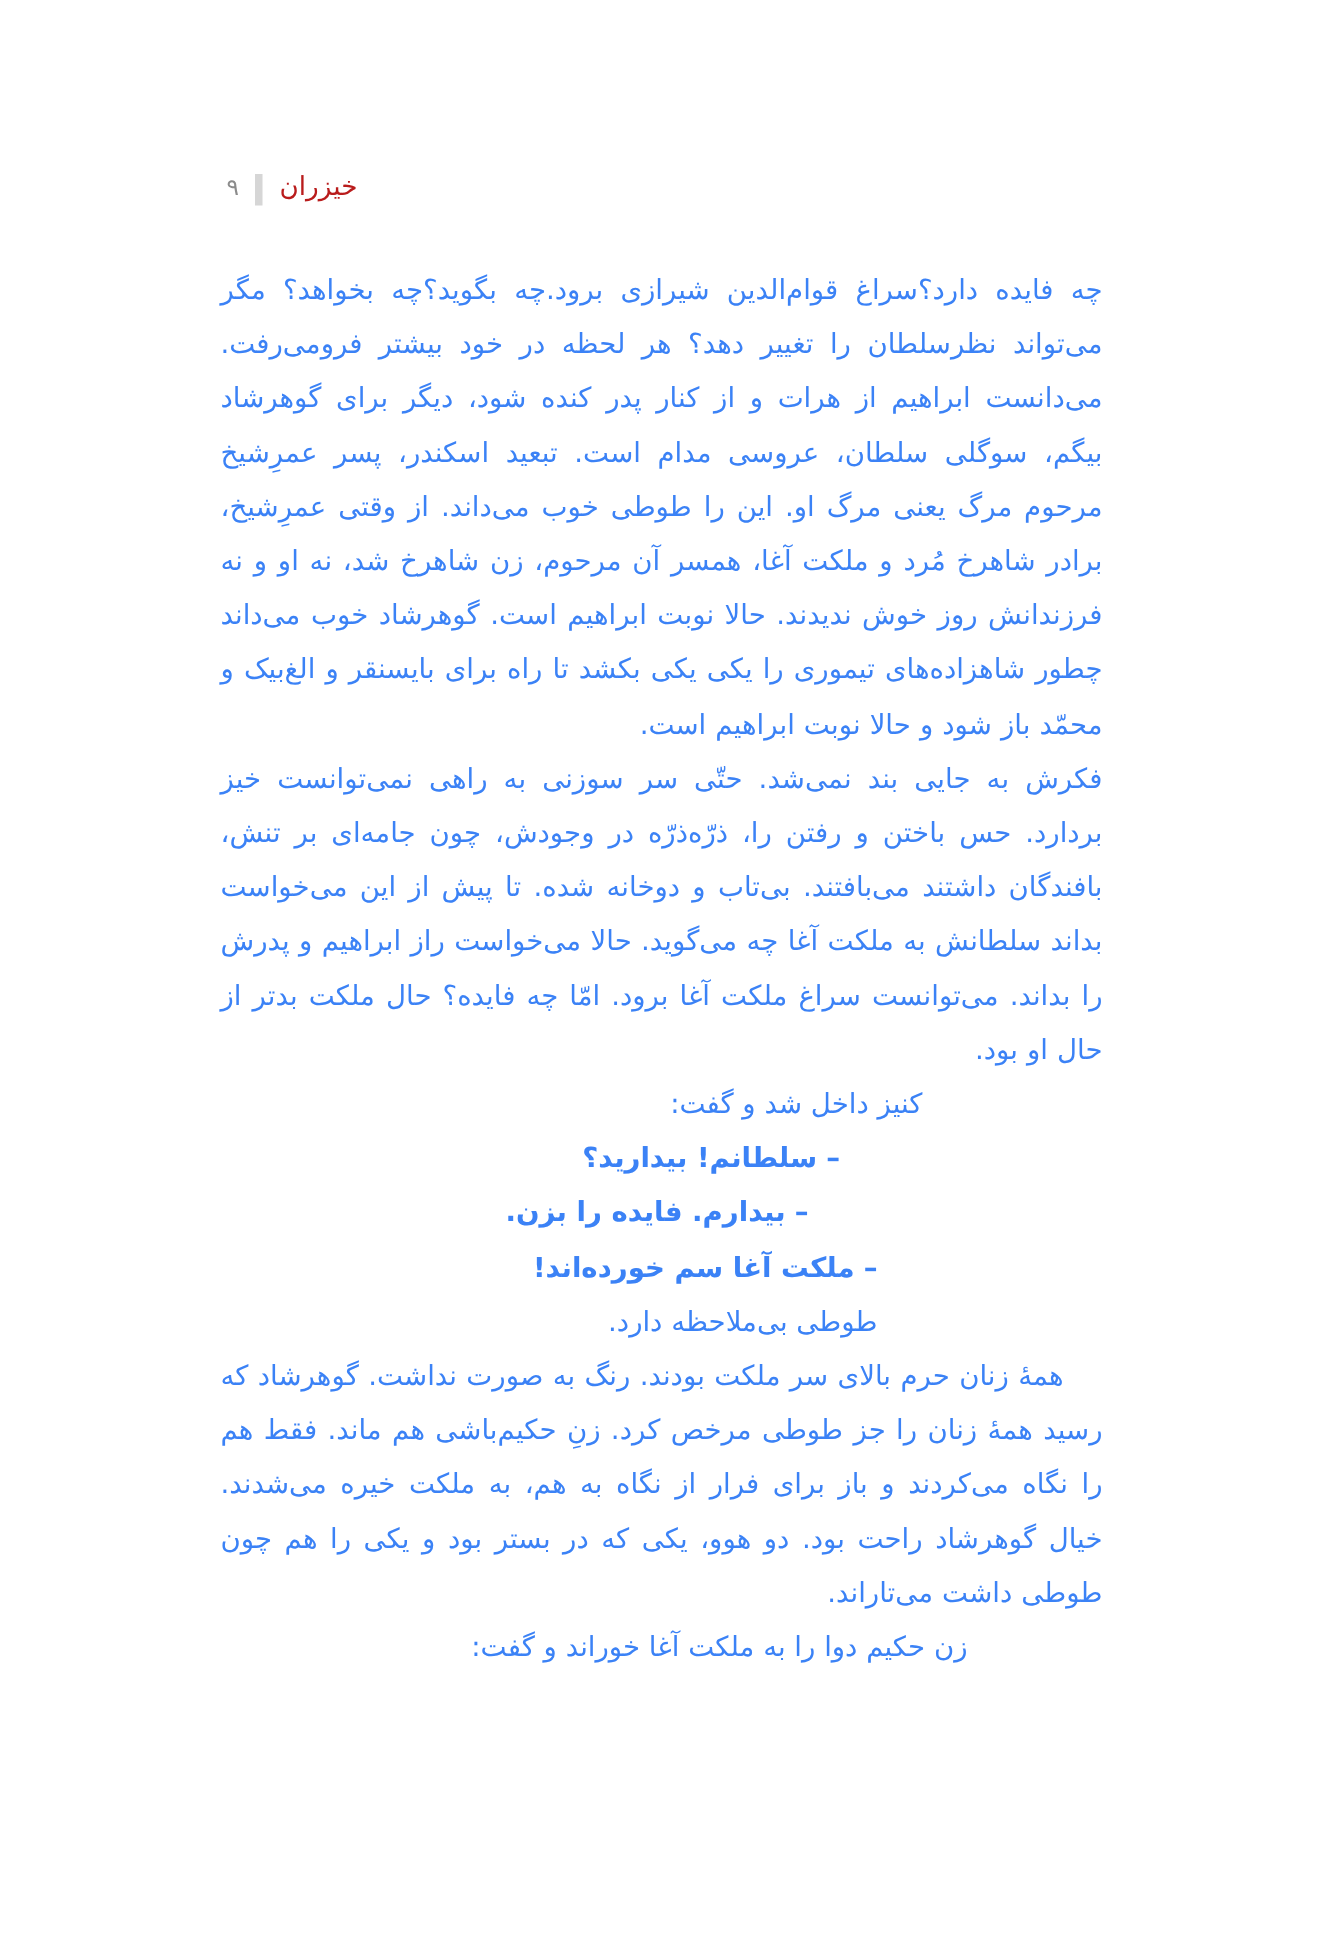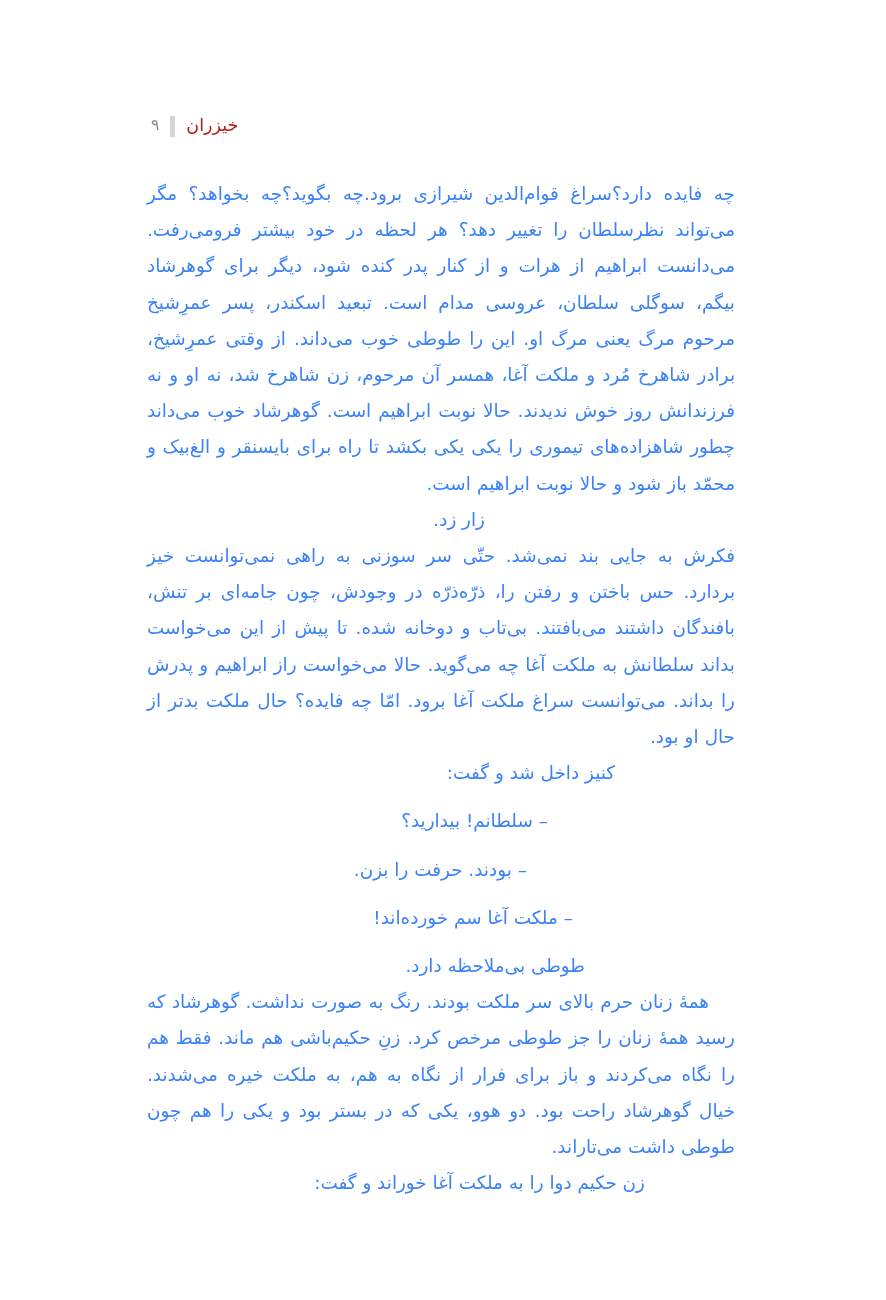--- a/index.html
+++ b/index.html
@@ -85,23 +85,24 @@
   .shortline {
     margin: 0;
     text-align: right;
     text-indent: 0;
     padding-right: 26px;
     white-space: nowrap;
   }
 
   
   .dialogue {
-    margin: 12px;
+    margin: 0;
     white-space: nowrap;
     padding-right: 0;
+    font-weight: bold;
   }
   .dialogue .dash {
     display: inline-block;
     margin-left: 6px;
   }
 
   
   .off-90  { padding-right: 90px; text-align: right;  }
   .off-120 { padding-right: 120px; }
   .off-150 { padding-right: 150px; }
@@ -118,32 +119,31 @@
     <span class="runhead-title">خیزران</span>
     <span class="runhead-rule"></span>
     <span class="runhead-folio">۹</span>
   </div>
 
   <div class="textblock">
 
     <p class="para noindent">چه فایده دارد؟سراغ قوام‌الدین شیرازی برود.چه بگوید؟چه بخواهد؟ مگر می‌تواند نظرسلطان را تغییر دهد؟ هر لحظه در خود بیشتر فرومی‌رفت. می‌دانست ابراهیم از هرات و از کنار پدر کنده شود، دیگر برای گوهرشاد بیگم، سوگلی سلطان، عروسی مدام است. تبعید اسکندر، پسر عمرِشیخ مرحوم مرگ یعنی مرگ او. این را طوطی خوب می‌داند. از وقتی عمرِشیخ، برادر شاهرخ مُرد و ملکت آغا، همسر آن مرحوم، زن شاهرخ شد، نه او و نه فرزندانش روز خوش ندیدند. حالا نوبت ابراهیم است. گوهرشاد خوب می‌داند چطور شاهزاده‌های تیموری را یکی یکی بکشد تا راه برای بایسنقر و الغ‌بیک و محمّد باز شود و حالا نوبت ابراهیم است.</p>
 
 
-    <p class="shortline off-250">زار زد.</p>
 
     <p class="para noindent">فکرش به جایی بند نمی‌شد. حتّی سر سوزنی به راهی نمی‌توانست خیز بردارد. حس باختن و رفتن را، ذرّه‌ذرّه در وجودش، چون جامه‌ای بر تنش، بافندگان داشتند می‌بافتند. بی‌تاب و دوخانه شده. تا پیش از این می‌خواست بداند سلطانش به ملکت آغا چه می‌گوید. حالا می‌خواست راز ابراهیم و پدرش را بداند. می‌توانست سراغ ملکت آغا برود. امّا چه فایده؟ حال ملکت بدتر از حال او بود.</p>
 
     <p class="shortline off-120">کنیز داخل شد و گفت:</p>
 
     <p class="dialogue off-175">
       <span class="dash">–</span><span>سلطانم! بیدارید؟</span>
     </p>
 
     <p class="dialogue off-196">
-      <span class="dash">–</span><span>بودند. حرفت را بزن.</span>
+      <span class="dash">–</span><span>بیدارم. فایده را بزن.</span>
     </p>
 
     <p class="dialogue off-150">
       <span class="dash">–</span><span>ملکت آغا سم خورده‌اند!</span>
     </p>
 
     <p class="shortline off-150">طوطی بی‌ملاحظه دارد.</p>
 
     <p class="para">همهٔ زنان حرم بالای سر ملکت بودند. رنگ به صورت نداشت. گوهرشاد که رسید همهٔ زنان را جز طوطی مرخص کرد. زنِ حکیم‌باشی هم ماند. فقط هم را نگاه می‌کردند و باز برای فرار از نگاه به هم، به ملکت خیره می‌شدند. خیال گوهرشاد راحت بود. دو هوو، یکی که در بستر بود و یکی را هم چون طوطی داشت می‌تاراند.</p>
 

